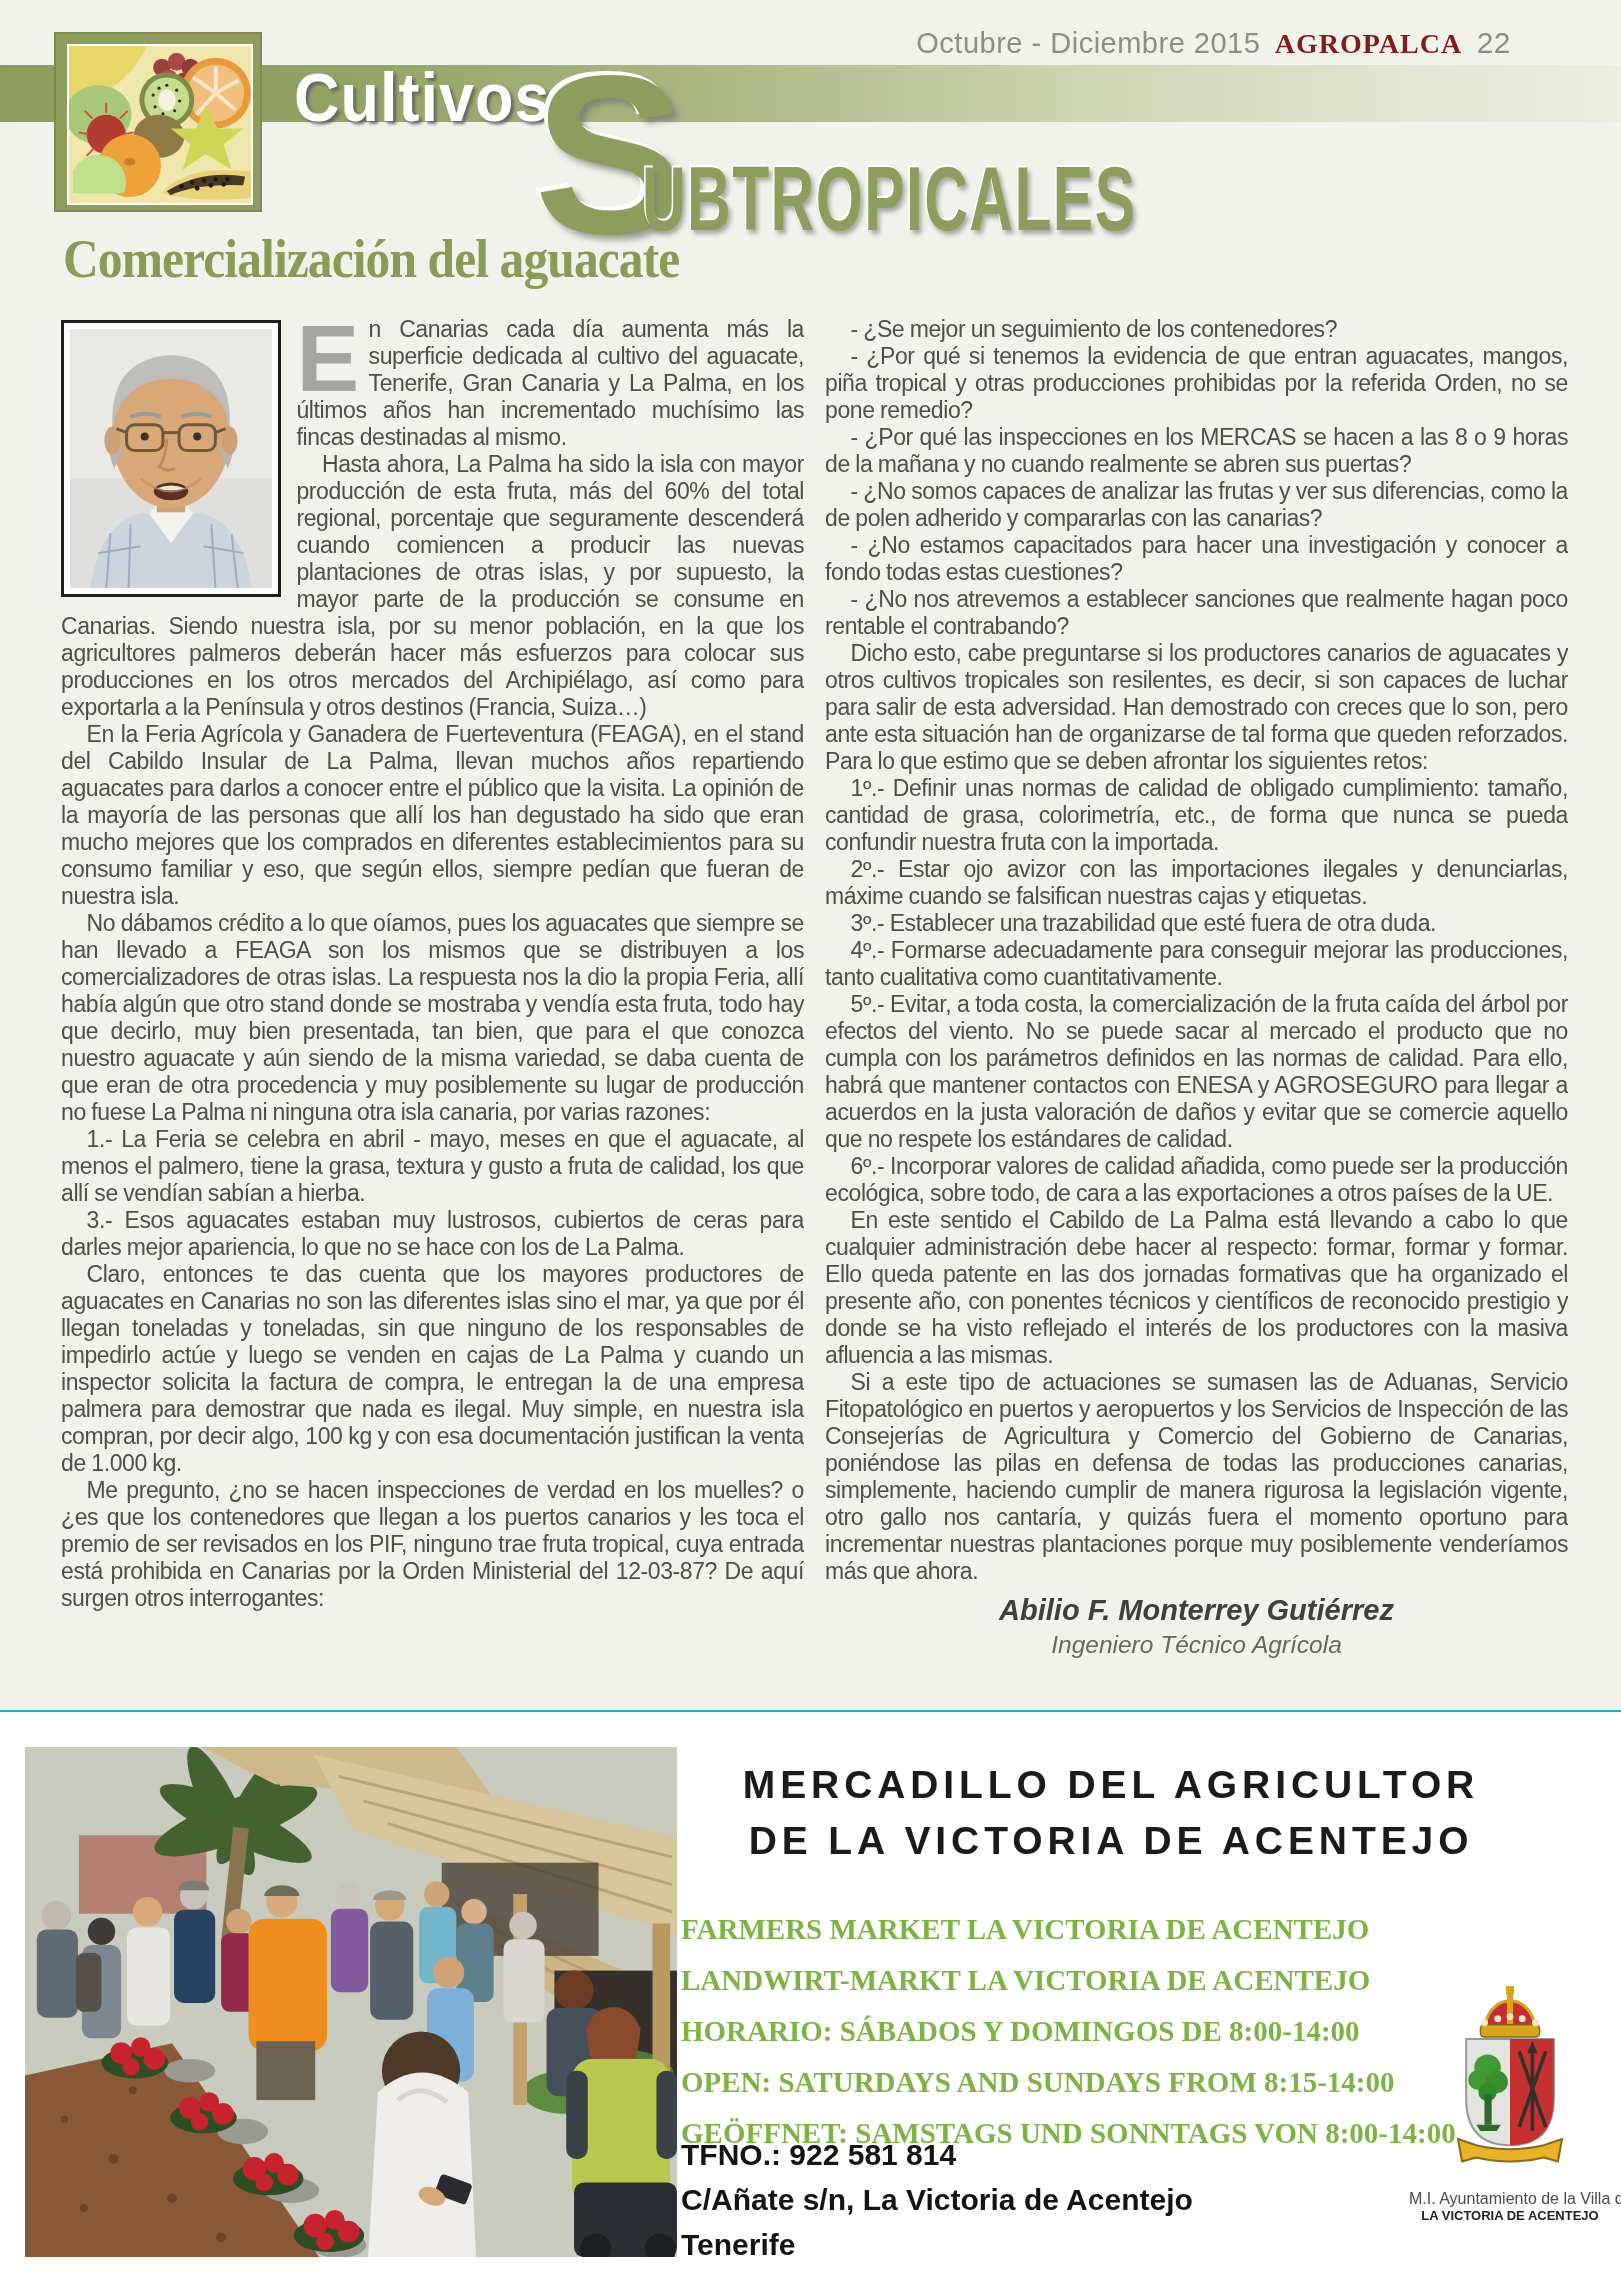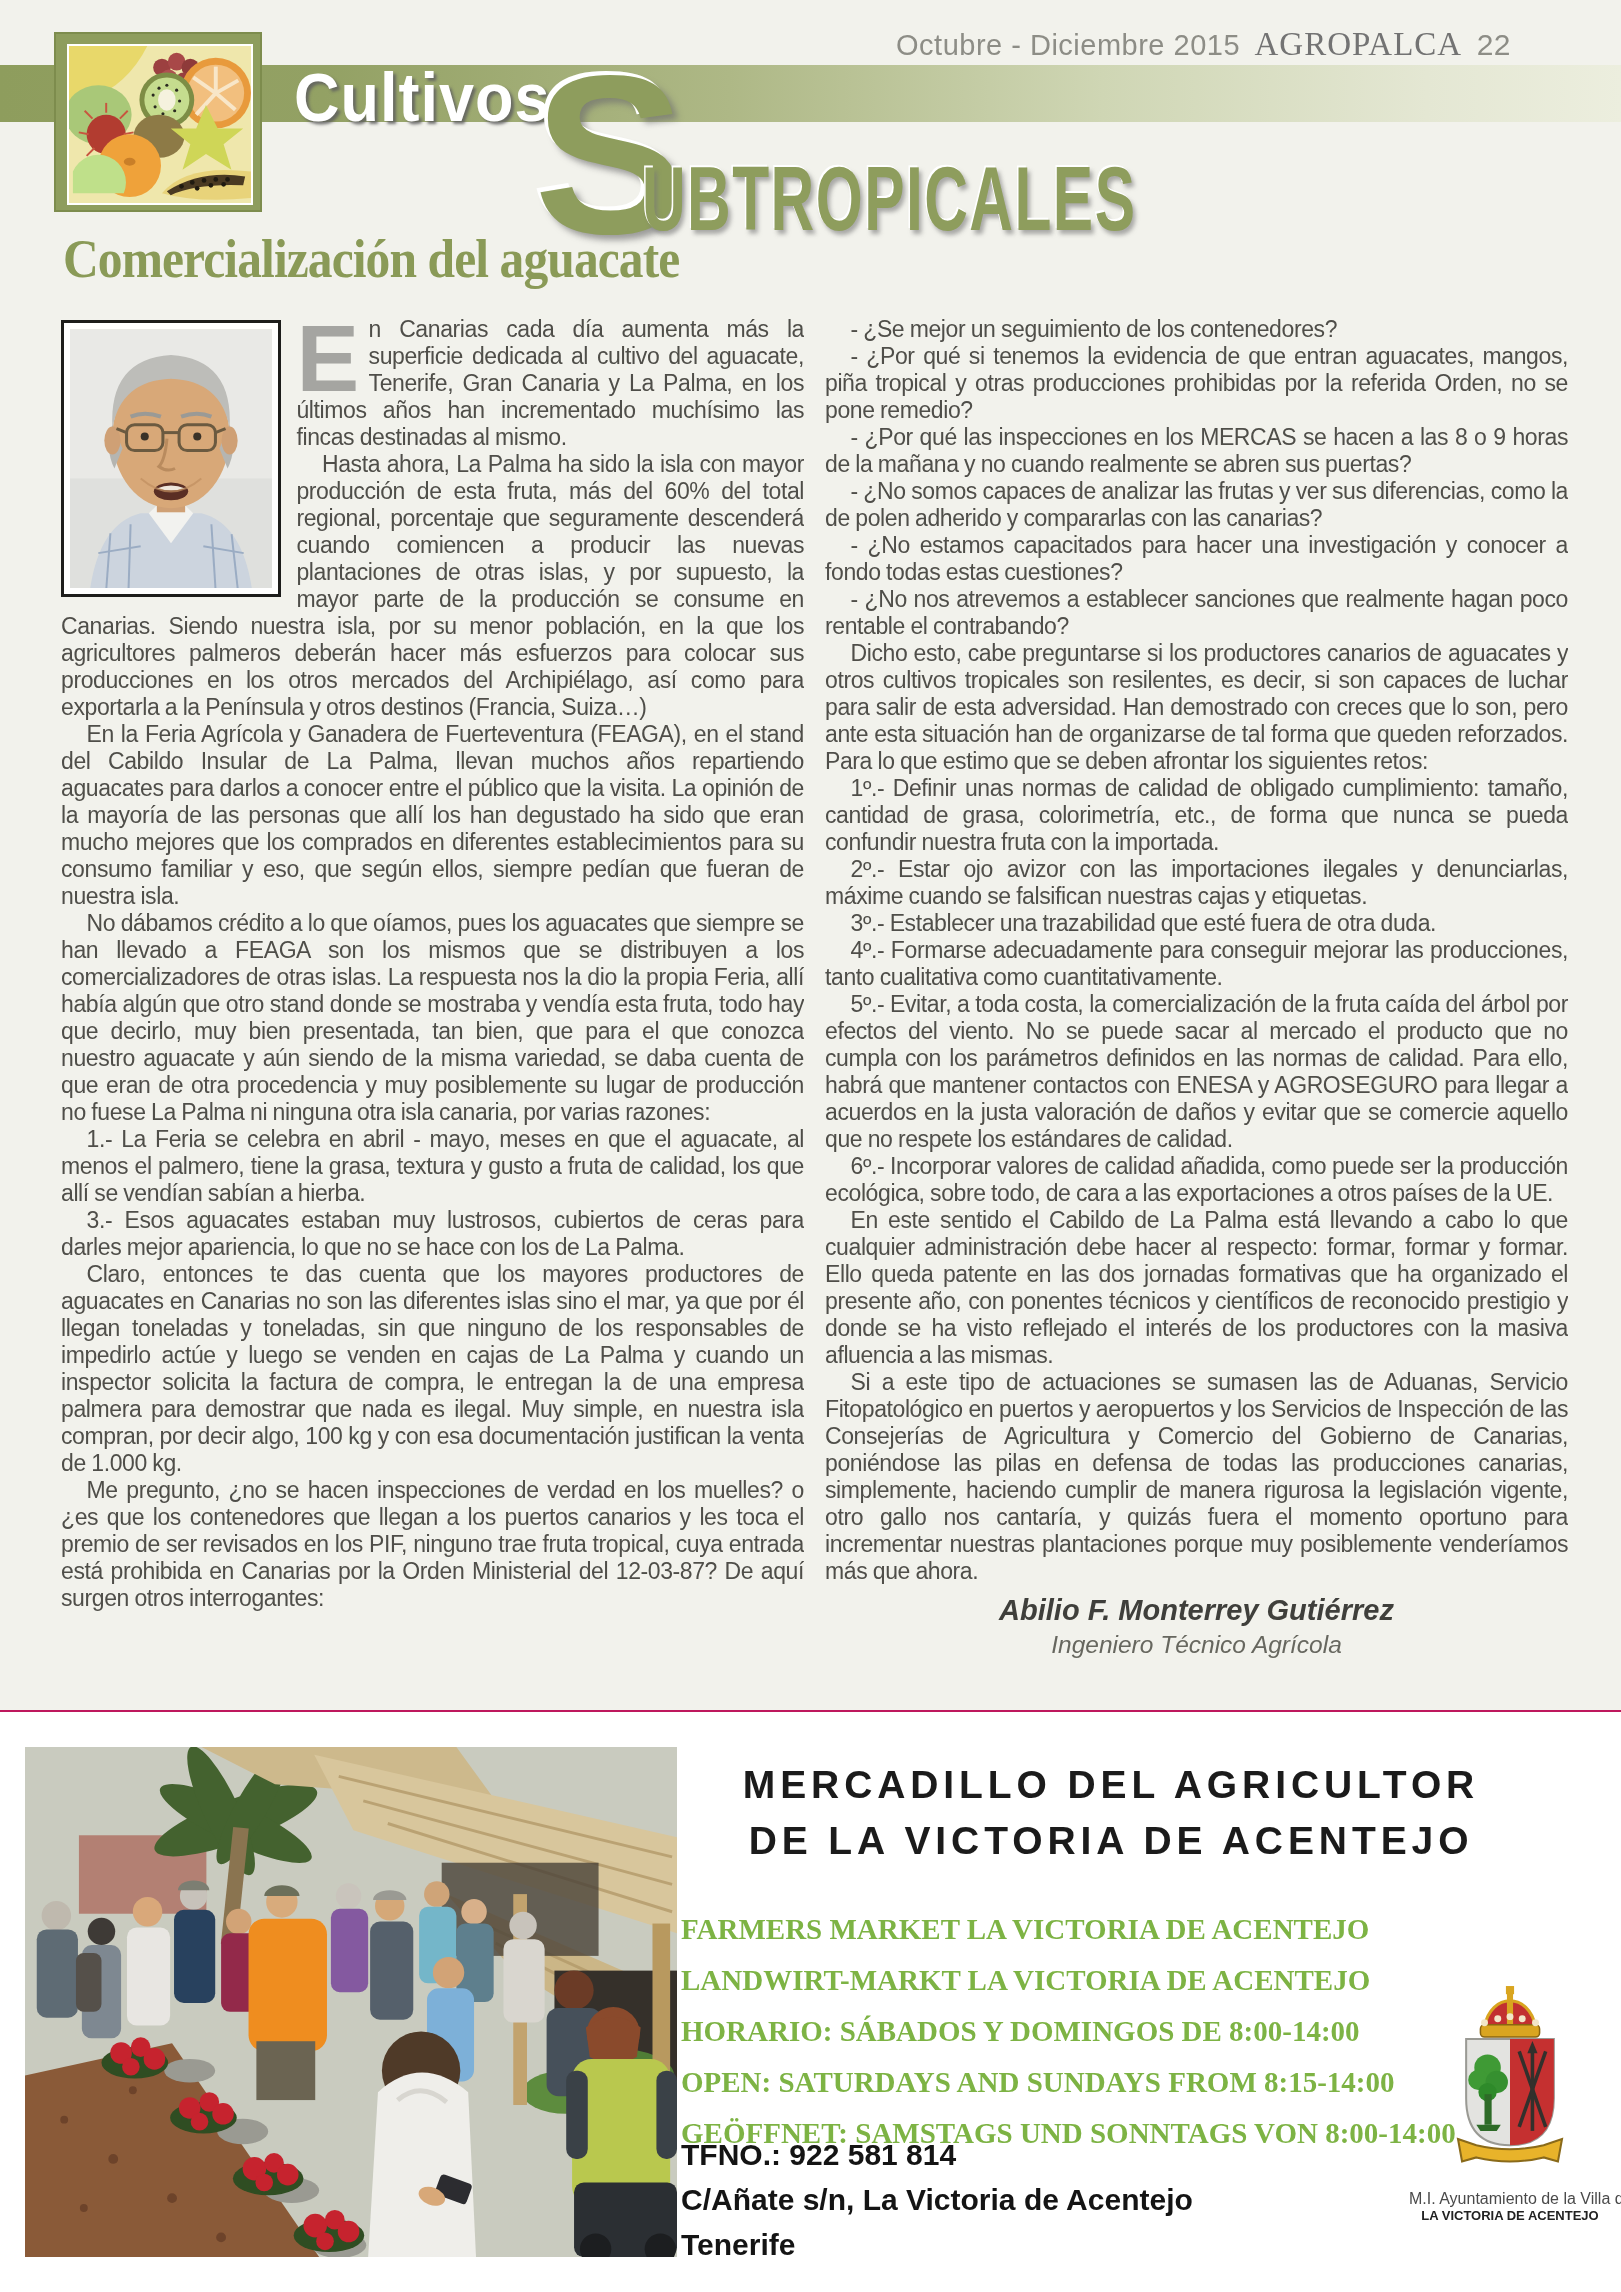--- a/index.html
+++ b/index.html
@@ -2,22 +2,22 @@
 <html lang="es"><head>
 <meta charset="utf-8">
 <style>
   html,body{margin:0;padding:0;background:#ffffff;}
   .page{position:relative;width:1621px;height:2293px;background:#f2f2ec;overflow:hidden;
         font-family:"Liberation Sans",sans-serif;}
 
   
   .issue-line{position:absolute;top:25.5px;right:110px;font-size:29px;color:#8d8d86;
               letter-spacing:0.5px;white-space:nowrap;}
-  .issue-line .mag{font-family:"Liberation Serif",serif;font-weight:400;color:#737373;
-                   font-size:33px;letter-spacing:1px;margin:0 5.9px;}
+  .issue-line .mag{font-family:"Liberation Serif",serif;font-weight:700;color:#7f1d1d;
+                   font-size:28px;letter-spacing:1px;margin:0 5.9px;}
   .issue-line .pnum{color:#8d8d86;font-size:30px;}
 
   
   .strip{position:absolute;left:0;top:65px;width:1621px;height:57px;
          background:linear-gradient(90deg,#8e9d5d 0%,#93a164 20%,#aeb886 45%,#cfd6b4 68%,#e4e7d3 88%,#ecEEde 100%);}
   .fruit-box{position:absolute;left:54px;top:32px;width:208px;height:180px;
              background:#8e9d5d;padding:0;z-index:3;box-sizing:border-box;border:2px solid #7d8c4d;}
   .fruit-box svg{position:absolute;left:12.7px;top:11.8px;width:182px;height:157px;background:#fff;
                  outline:2px solid #fff;}
   .cultivos{position:absolute;left:294px;top:57px;z-index:4;font-size:63px;font-weight:700;color:#ffffff;
@@ -43,21 +43,21 @@
             border:3.9px solid #1d1d1b;padding:5.9px;}
   .portrait svg{width:202px;height:259px;display:block;}
   .dropcap{float:left;font-size:94px;line-height:74px;font-weight:700;color:#a5a5a1;
            margin:5.9px 9.8px 0 0;}
   .signature{position:absolute;left:825px;top:1594px;width:743px;text-align:center;}
   .sig-name{font-style:italic;font-weight:700;font-size:29px;color:#3f3f3b;}
   .sig-role{font-style:italic;font-size:24.5px;color:#67675f;margin-top:3.9px;}
 
   
   .ad{position:absolute;left:0;top:1710px;width:1621px;height:582px;background:#ffffff;
-      border-top:2px solid #be185d;box-sizing:border-box;}
+      border-top:2px solid #14b8a6;box-sizing:border-box;}
   .ad-photo{position:absolute;left:24.5px;top:35px;width:652px;height:510px;overflow:hidden;}
   .ad-photo svg{width:652px;height:510px;display:block;}
   .ad-title{position:absolute;left:674px;top:45px;width:874px;text-align:center;color:#1b1b1b;
             font-weight:700;font-size:39px;line-height:56px;letter-spacing:4.9px;}
   .ad-lines{position:absolute;left:681px;top:192px;font-family:"Liberation Serif",serif;
             font-weight:700;font-size:29px;color:#7db344;}
   .ad-line{height:51px;line-height:51px;white-space:nowrap;}
   .ad-contact{position:absolute;left:681px;top:420px;font-weight:700;font-size:30px;
               line-height:45px;color:#141414;}
   .crest{position:absolute;left:1409px;top:272px;width:202px;text-align:center;}

